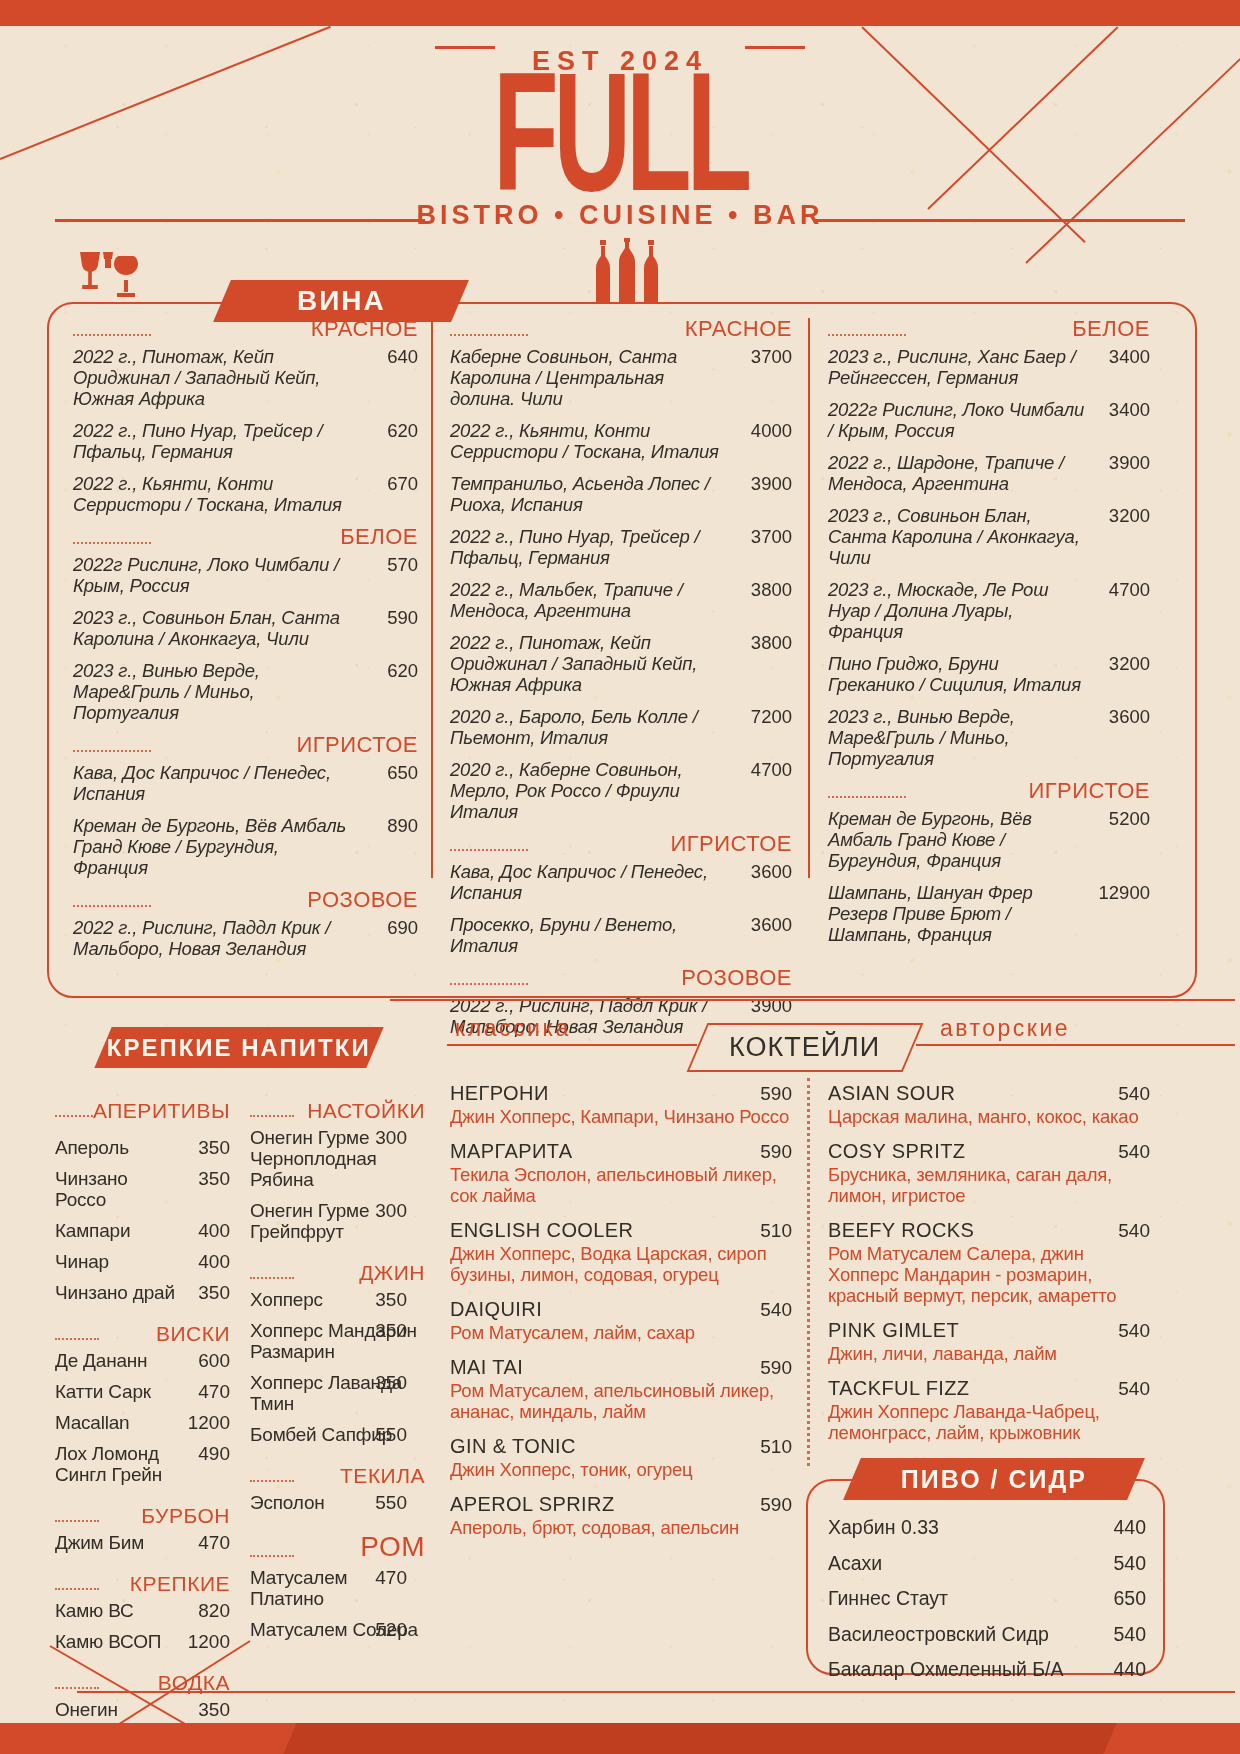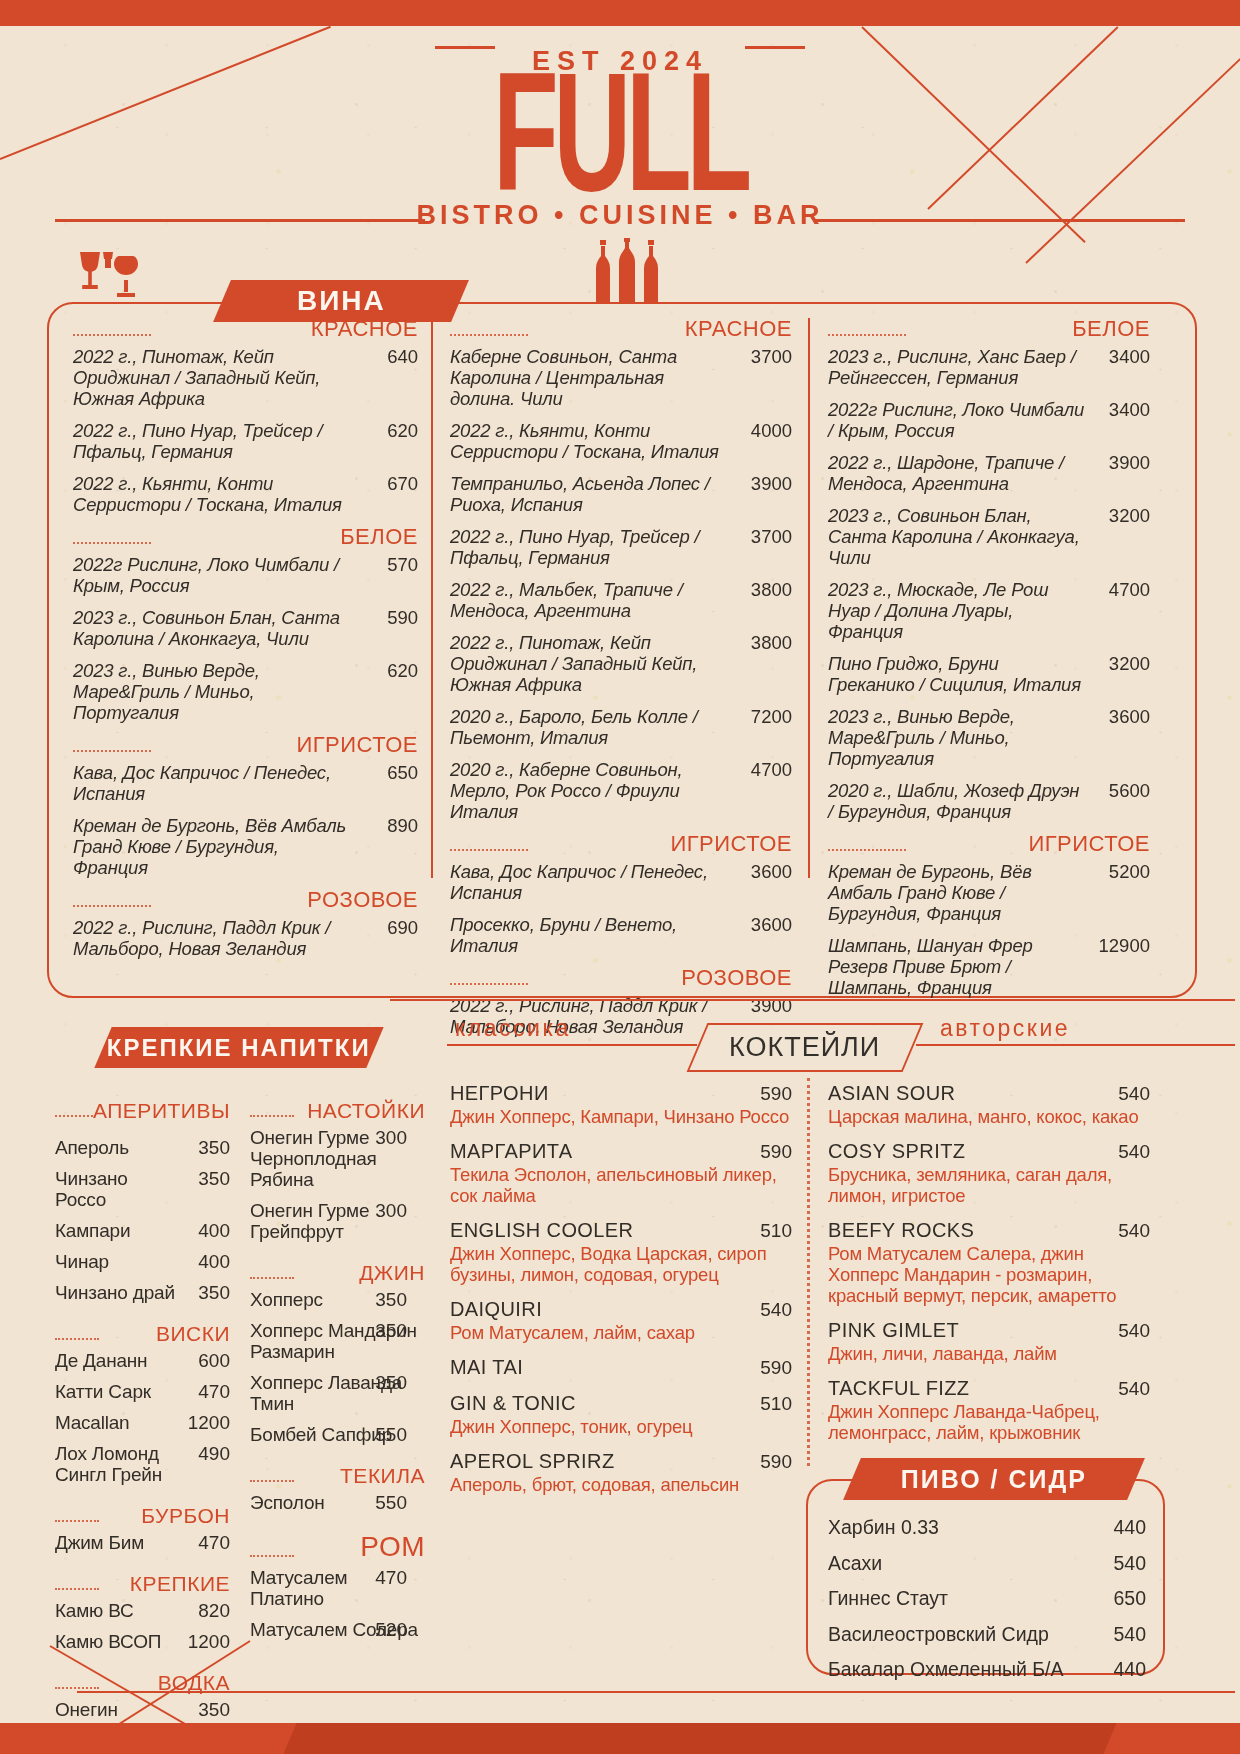--- a/index.html
+++ b/index.html
@@ -298,24 +298,20 @@
               <div class="mi-price">4700</div>
             </div>
           <div class="mi">
               <div class="mi-name">Пино Гриджо, Бруни Греканико / Сицилия, Италия</div>
               <div class="mi-price">3200</div>
             </div>
           <div class="mi">
               <div class="mi-name">2023 г., Винью Верде, Маре&amp;Гриль / Миньо, Португалия</div>
               <div class="mi-price">3600</div>
             </div>
-          <div class="mi">
-              <div class="mi-name">2020 г., Шабли, Жозеф Друэн / Бургундия, Франция</div>
-              <div class="mi-price">5600</div>
-            </div>
         </div>
       </div>
       <div class="sec">
         <div class="sec-head">
           <span class="leader w"></span>
           <span class="sec-label">ИГРИСТОЕ</span>
         </div>
         <div>
 
         <div class="mi">
@@ -539,20 +535,21 @@
         <div class="ci-desc">Джин Хопперс, Водка Царская, сироп бузины, лимон, содовая, огурец</div>
       </div>
       <div class="ci">
         <div class="ci-name">DAIQUIRI</div>
         <div class="ci-price">540</div>
         <div class="ci-desc">Ром Матусалем, лайм, сахар</div>
       </div>
       <div class="ci">
         <div class="ci-name">MAI TAI</div>
         <div class="ci-price">590</div>
+        <div class="ci-desc">Ром Матусалем, апельсиновый ликер, ананас, миндаль, лайм</div>
       </div>
       <div class="ci">
         <div class="ci-name">GIN &amp; TONIC</div>
         <div class="ci-price">510</div>
         <div class="ci-desc">Джин Хопперс, тоник, огурец</div>
       </div>
       <div class="ci">
         <div class="ci-name">APEROL SPRIRZ</div>
         <div class="ci-price">590</div>
         <div class="ci-desc">Апероль, брют, содовая, апельсин</div>

